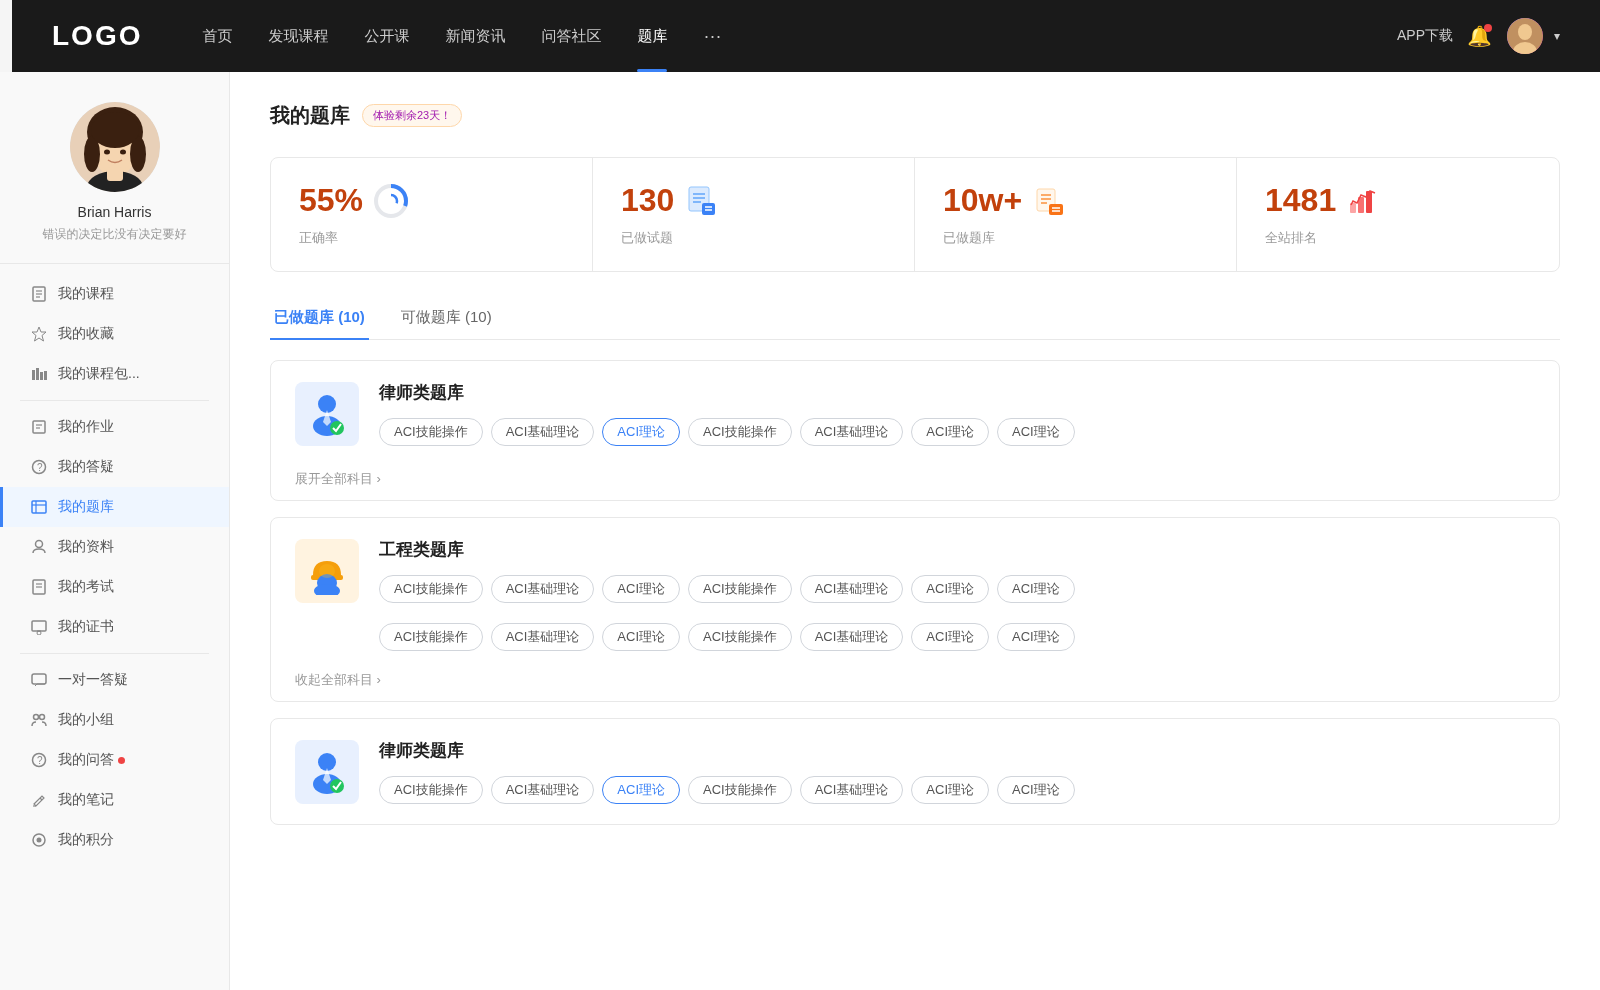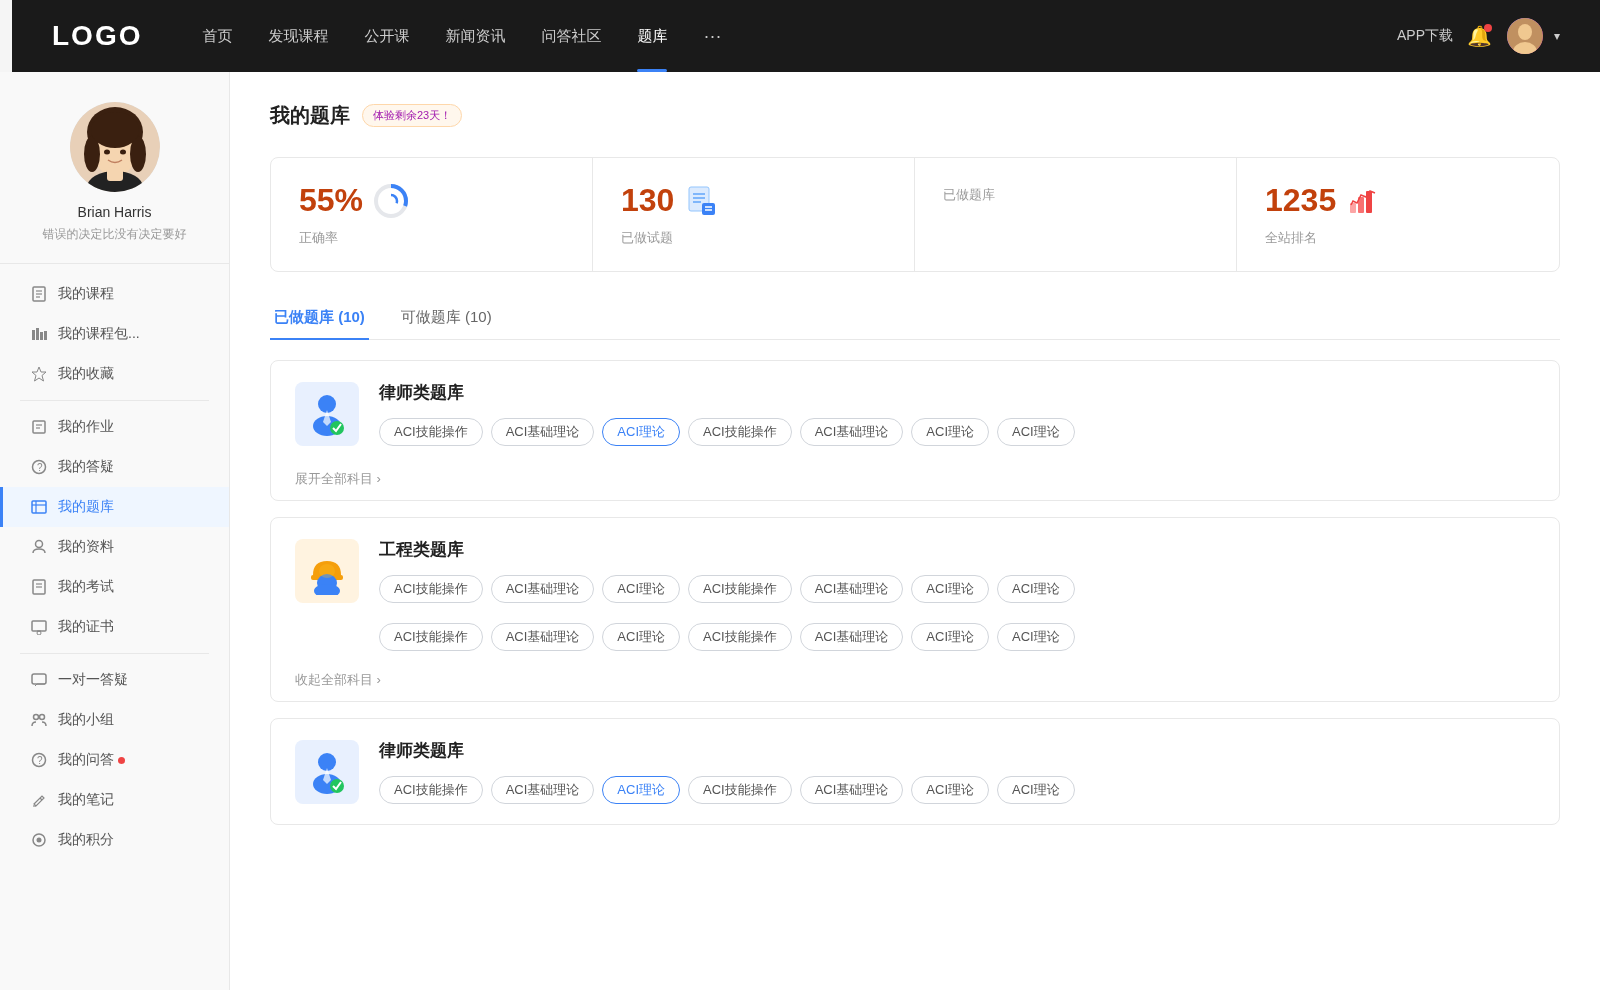--- a/index.html
+++ b/index.html
@@ -440,35 +440,35 @@
               <line x1="5" y1="5" x2="11" y2="5" stroke="#888" stroke-width="1.2"></line>
               <line x1="5" y1="8" x2="11" y2="8" stroke="#888" stroke-width="1.2"></line>
               <line x1="5" y1="11" x2="9" y2="11" stroke="#888" stroke-width="1.2"></line>
             </svg>
         </span>
         <span>我的课程</span>
       </li>
       <li class="sidebar-menu-item">
         <span class="sidebar-icon">
           <svg width="16" height="16" viewBox="0 0 16 16">
+              <polygon points="8,1 10,6 15,6 11,9.5 12.5,15 8,12 3.5,15 5,9.5 1,6 6,6" stroke="#888" stroke-width="1" fill="none"></polygon>
+            </svg>
+        </span>
+        <span>我的收藏</span>
+      </li>
+      <li class="sidebar-menu-item">
+        <span class="sidebar-icon">
+          <svg width="16" height="16" viewBox="0 0 16 16">
               <rect x="1" y="4" width="3" height="10" fill="#888"></rect>
               <rect x="5" y="2" width="3" height="12" fill="#888"></rect>
               <rect x="9" y="6" width="3" height="8" fill="#888"></rect>
               <rect x="13" y="5" width="3" height="9" fill="#888"></rect>
             </svg>
         </span>
         <span>我的课程包...</span>
-      </li>
-      <li class="sidebar-menu-item">
-        <span class="sidebar-icon">
-          <svg width="16" height="16" viewBox="0 0 16 16">
-              <polygon points="8,1 10,6 15,6 11,9.5 12.5,15 8,12 3.5,15 5,9.5 1,6 6,6" stroke="#888" stroke-width="1" fill="none"></polygon>
-            </svg>
-        </span>
-        <span>我的收藏</span>
       </li>
       <hr class="sidebar-divider">
       <li class="sidebar-menu-item">
         <span class="sidebar-icon">
           <svg width="16" height="16" viewBox="0 0 16 16">
               <rect x="2" y="2" width="12" height="12" rx="1" stroke="#888" stroke-width="1.5" fill="none"></rect>
               <line x1="5" y1="6" x2="11" y2="6" stroke="#888" stroke-width="1.2"></line>
               <line x1="5" y1="9" x2="9" y2="9" stroke="#888" stroke-width="1.2"></line>
             </svg>
         </span>
@@ -612,26 +612,41 @@
               <rect x="16" y="18" width="13" height="12" rx="2" fill="#3b82f6"></rect>
               <line x1="19" y1="22" x2="26" y2="22" stroke="white" stroke-width="1.5"></line>
               <line x1="19" y1="25" x2="26" y2="25" stroke="white" stroke-width="1.5"></line>
             </svg>
           </div>
         </div>
         <div class="stat-label">已做试题</div>
       </div>
 
       <div class="stat-card">
+        <div class="stat-top">
+          <span class="stat-value">10w+</span>
+          <div class="stat-icon">
+            <svg width="32" height="32" viewBox="0 0 32 32">
+              <rect x="3" y="4" width="18" height="22" rx="2" fill="#fff7ed"></rect>
+              <rect x="3" y="4" width="18" height="22" rx="2" fill="none" stroke="#fed7aa" stroke-width="1"></rect>
+              <line x1="7" y1="10" x2="17" y2="10" stroke="#fb923c" stroke-width="1.5"></line>
+              <line x1="7" y1="14" x2="17" y2="14" stroke="#fb923c" stroke-width="1.5"></line>
+              <line x1="7" y1="18" x2="13" y2="18" stroke="#fb923c" stroke-width="1.5"></line>
+              <rect x="15" y="19" width="14" height="11" rx="2" fill="#f97316"></rect>
+              <line x1="18" y1="23" x2="26" y2="23" stroke="white" stroke-width="1.5"></line>
+              <line x1="18" y1="26" x2="26" y2="26" stroke="white" stroke-width="1.5"></line>
+            </svg>
+          </div>
+        </div>
         <div class="stat-label">已做题库</div>
       </div>
 
       <div class="stat-card">
         <div class="stat-top">
-          <span class="stat-value">1235</span>
+          <span class="stat-value">1481</span>
           <div class="stat-icon">
             <svg width="32" height="32" viewBox="0 0 32 32">
               <rect x="2" y="18" width="6" height="10" rx="1" fill="#fca5a5"></rect>
               <rect x="10" y="12" width="6" height="16" rx="1" fill="#f87171"></rect>
               <rect x="18" y="6" width="6" height="22" rx="1" fill="#ef4444"></rect>
               <polyline points="3,20 5,16 9,18 13,10 18,12 22,6 27,8" stroke="#ef4444" stroke-width="1.5" fill="none"></polyline>
             </svg>
           </div>
         </div>
         <div class="stat-label">全站排名</div>

